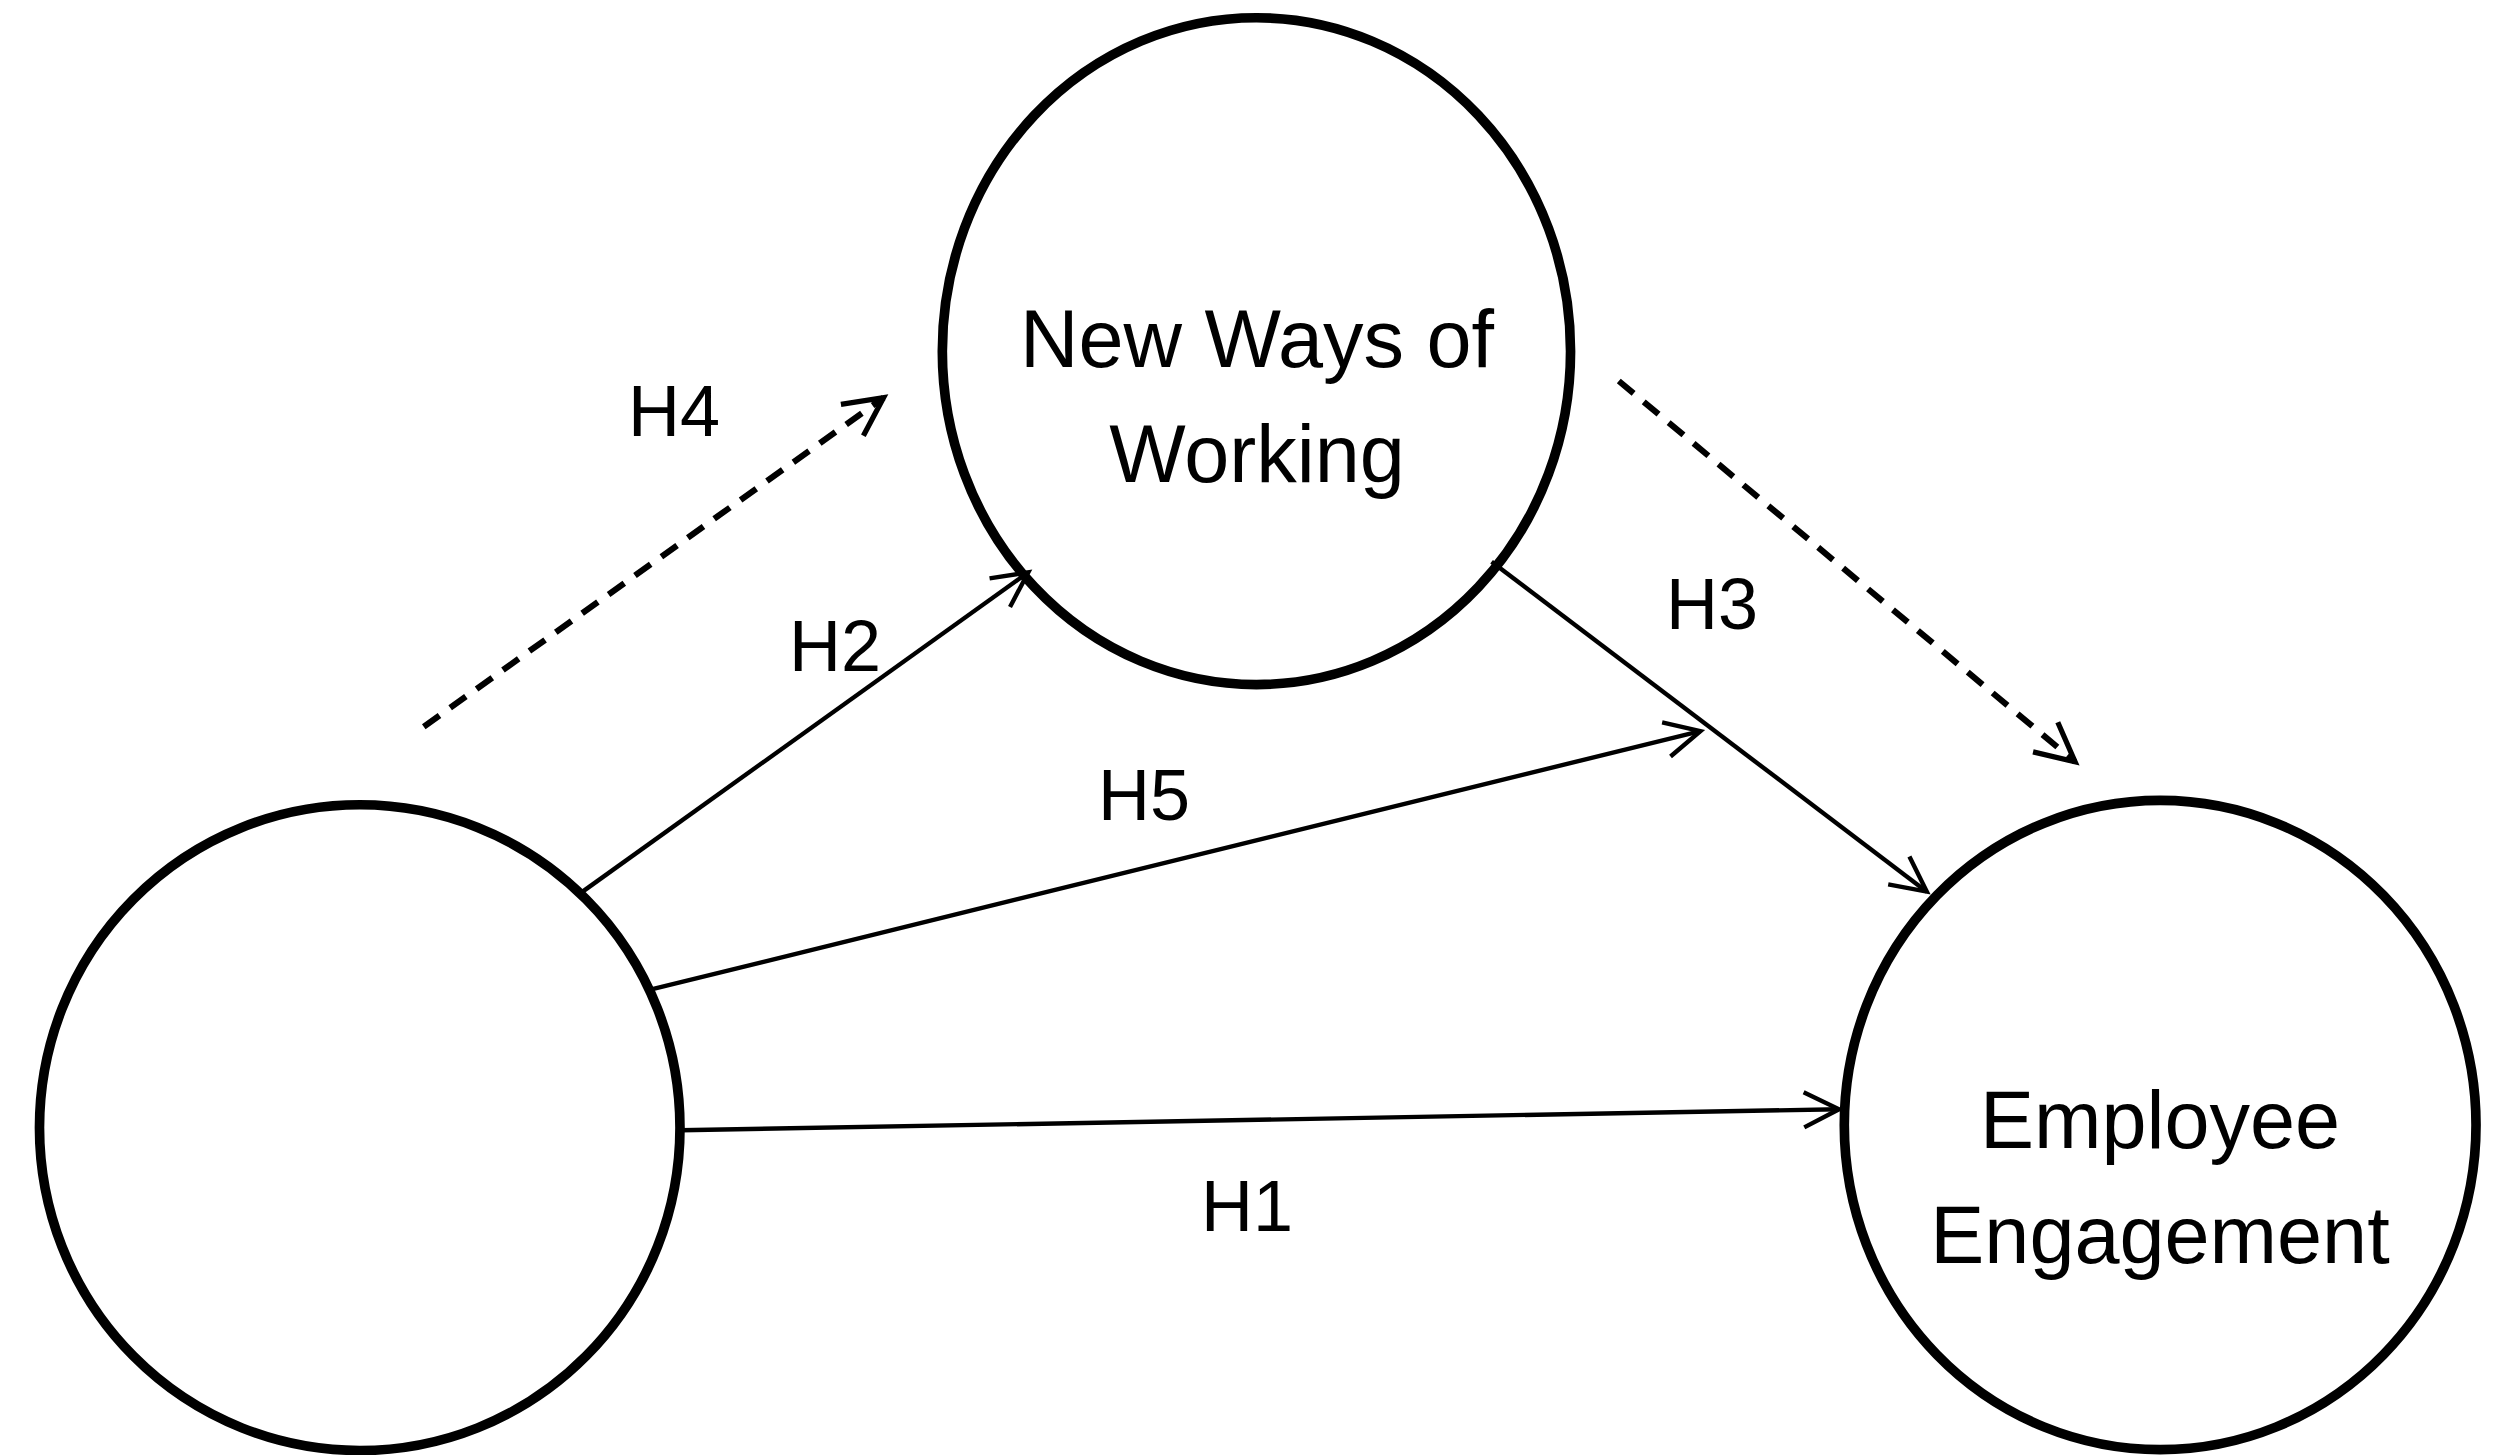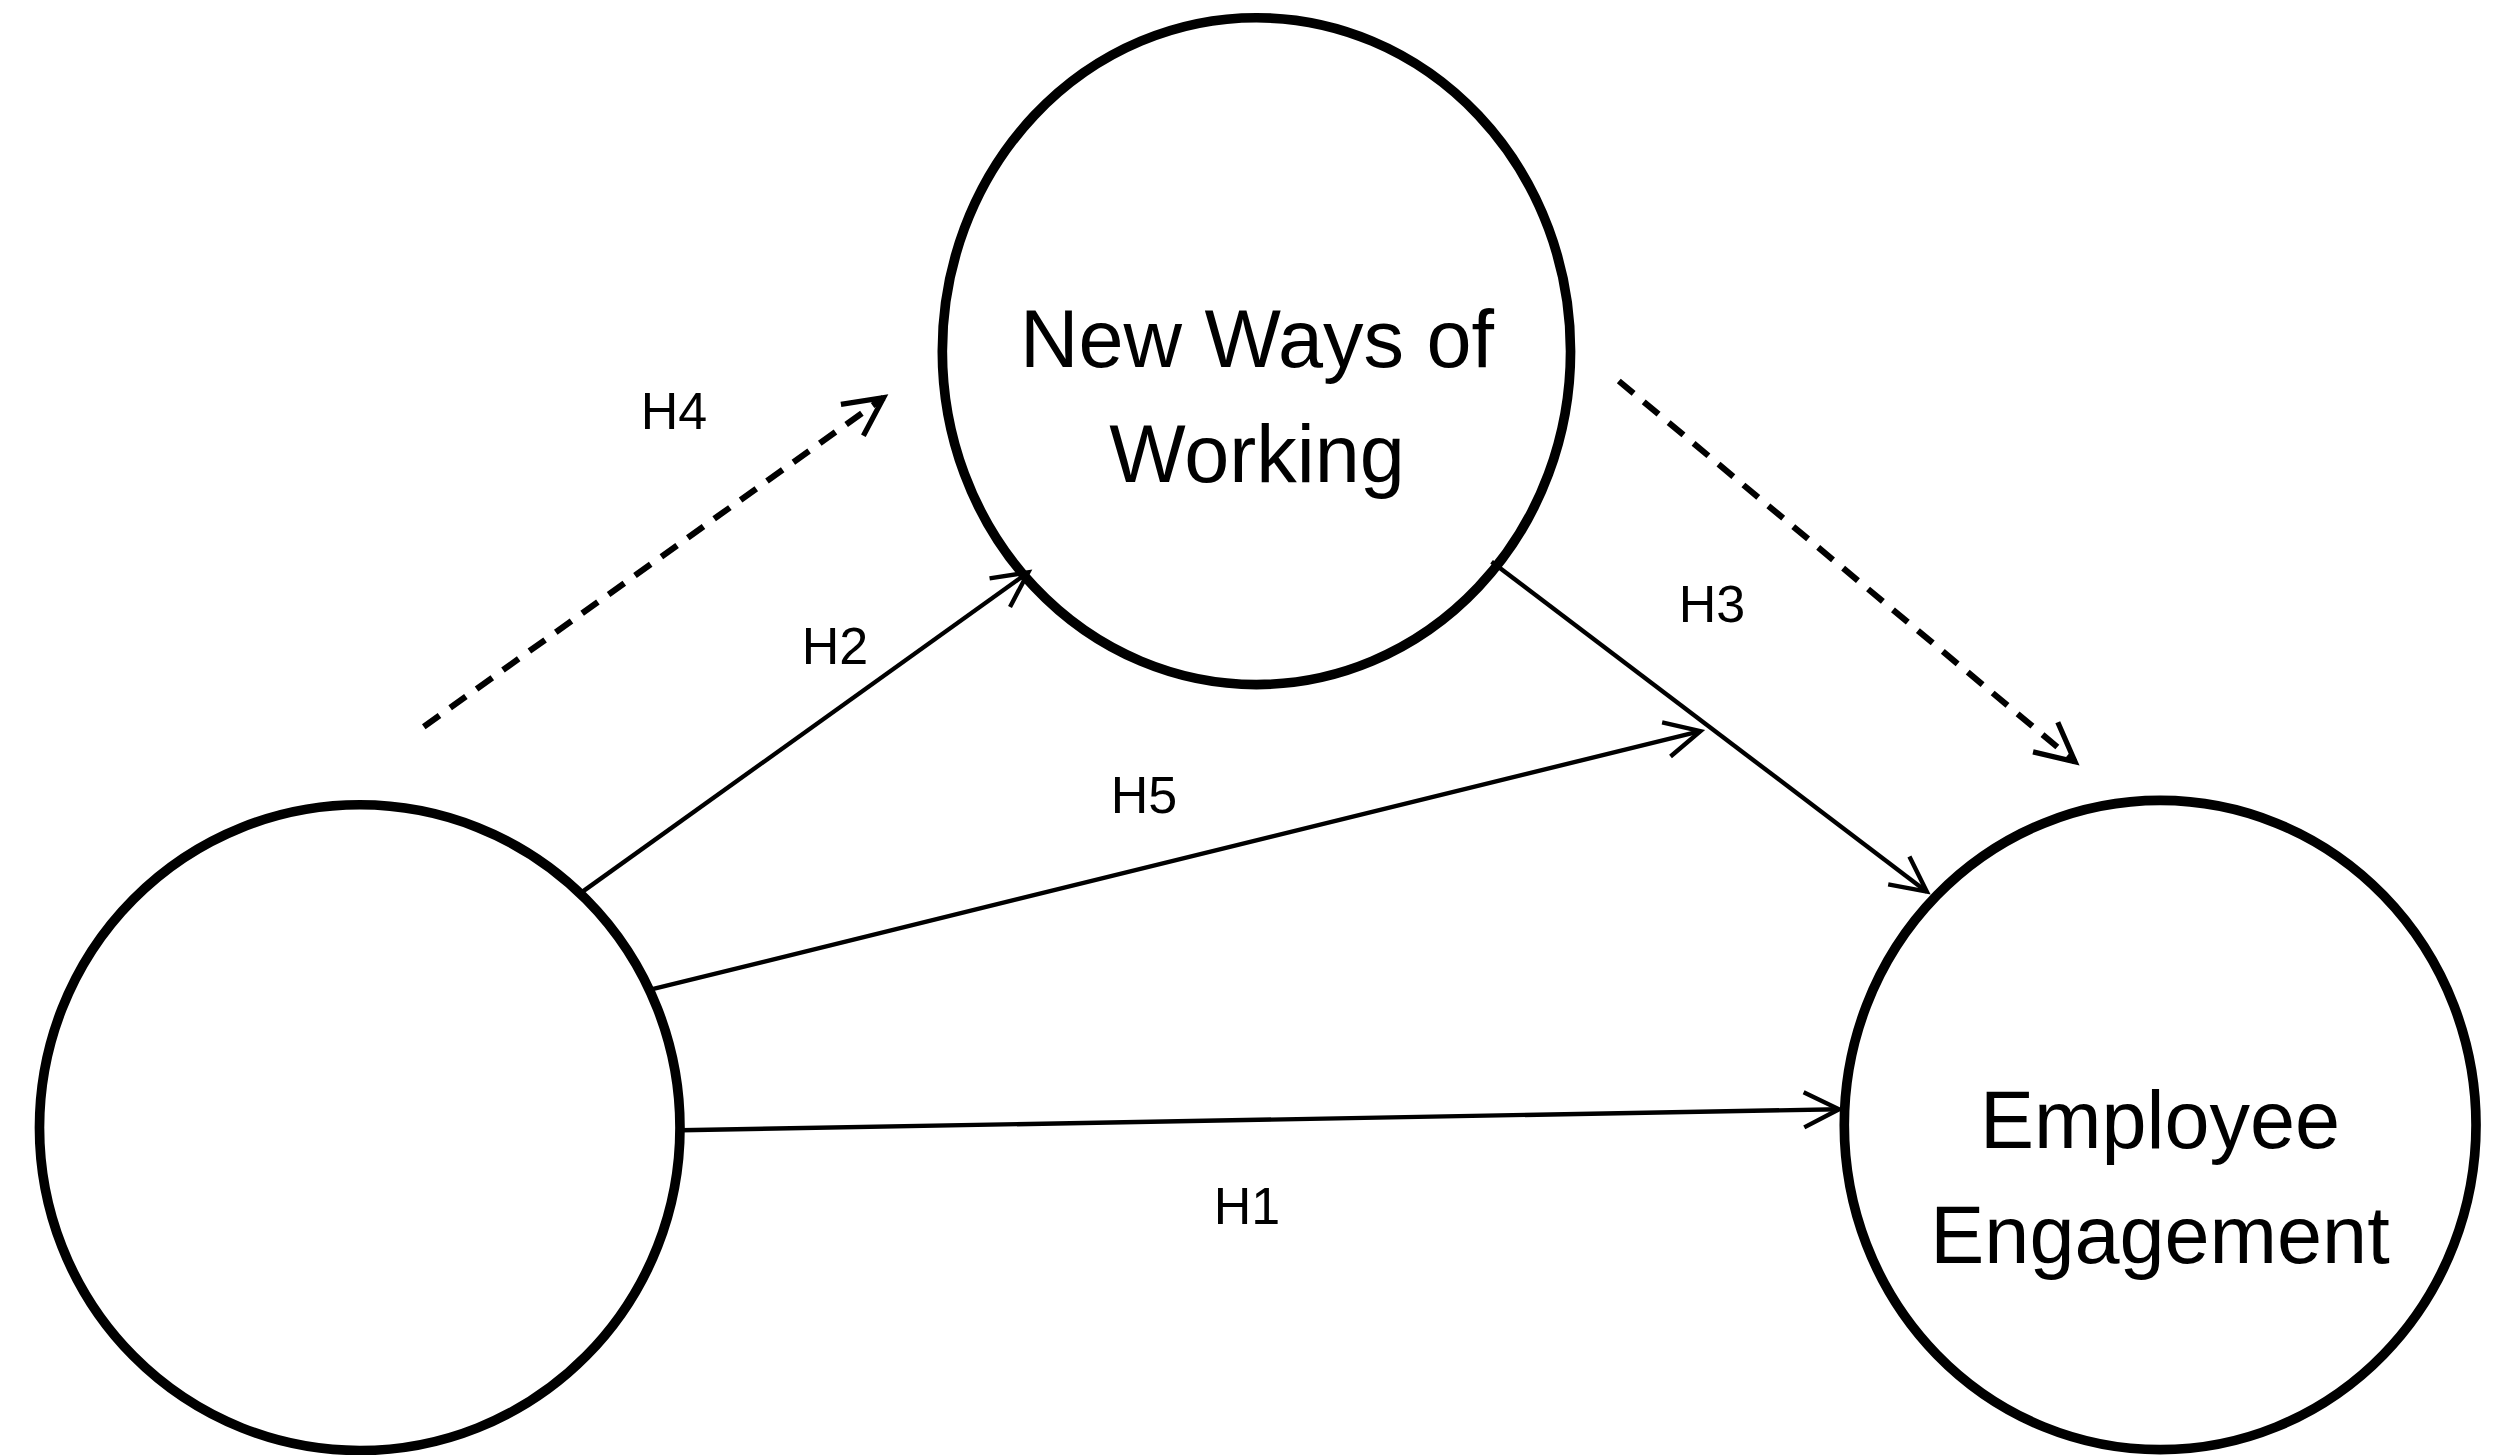--- a/index.html
+++ b/index.html
@@ -28,21 +28,21 @@
     width: 544px;
     text-align: center;
     font-size: 81px;
     line-height: 1.42;
     color: #000000;
     white-space: normal;
   }
   .edge-label {
     position: absolute;
     transform: translate(-50%, -50%);
-    font-size: 52px;
+    font-size: 72px;
     line-height: 1;
     color: #000000;
     white-space: nowrap;
   }
   .lbl-node-left  { left: 362px;  top: 1185px; }
   .lbl-node-top   { left: 1257px; top: 397px;  }
   .lbl-node-right { left: 2160px; top: 1178px; }
   .lbl-h1 { left: 1247px; top: 1206px; }
   .lbl-h2 { left: 835px;  top: 646px;  }
   .lbl-h3 { left: 1672px; top: 604px; margin-left: 40px;  }

